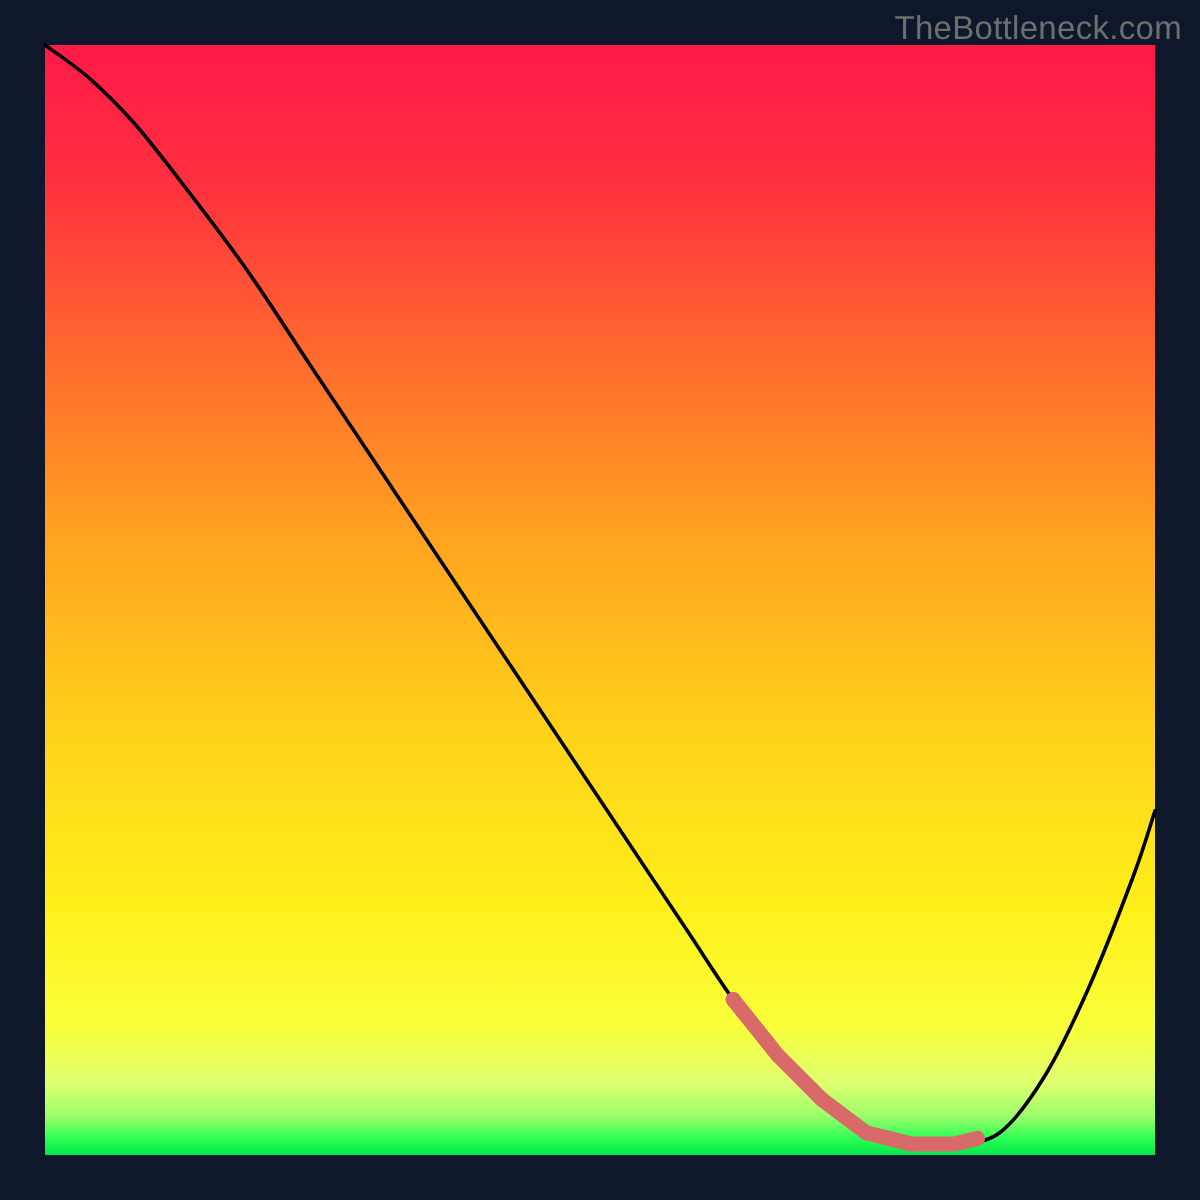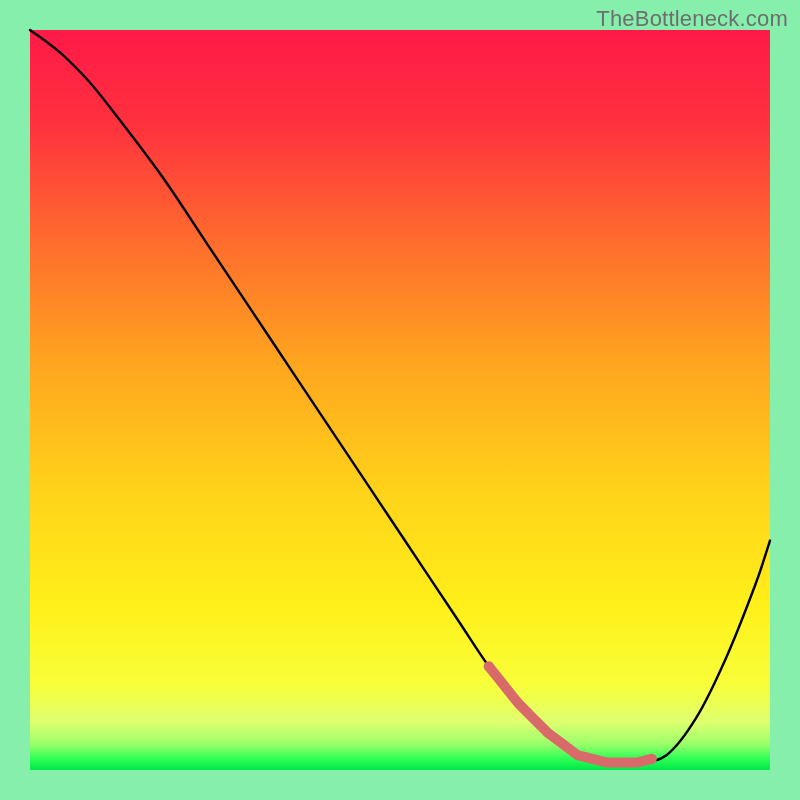--- a/index.html
+++ b/index.html
@@ -8,21 +8,21 @@
     width: 800px;
     height: 800px;
     background: #000000;
     overflow: hidden;
     font-family: Arial, Helvetica, sans-serif;
   }
   .frame {
     position: relative;
     width: 800px;
     height: 800px;
-    background: #86efac;
+    background: #0f172a;
   }
   .watermark {
     position: absolute;
     top: 6px;
     right: 12px;
     color: #6e6e6e;
     font-size: 22px;
     font-weight: 400;
     letter-spacing: 0.2px;
     user-select: none;

